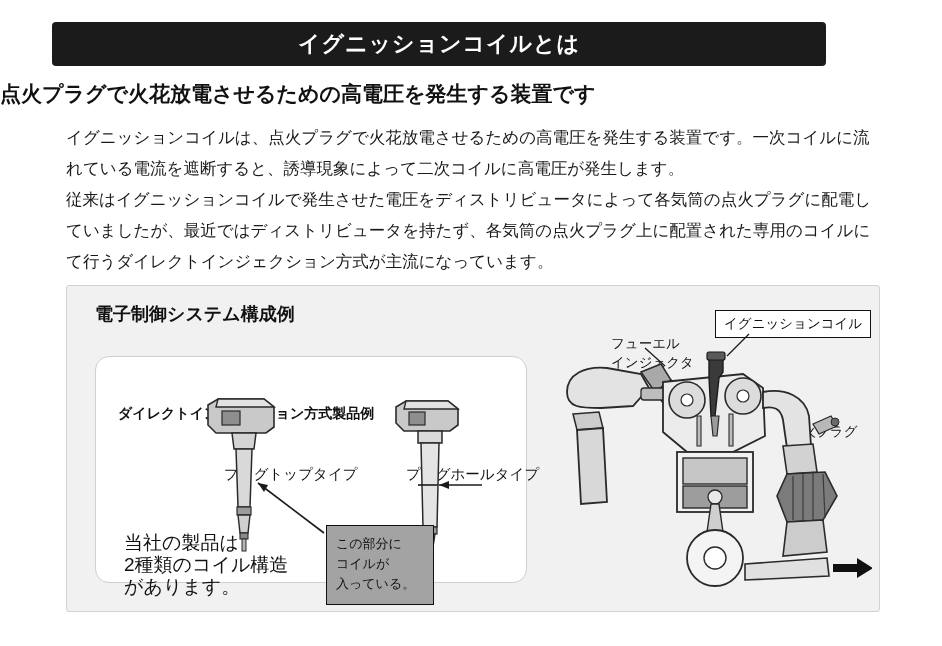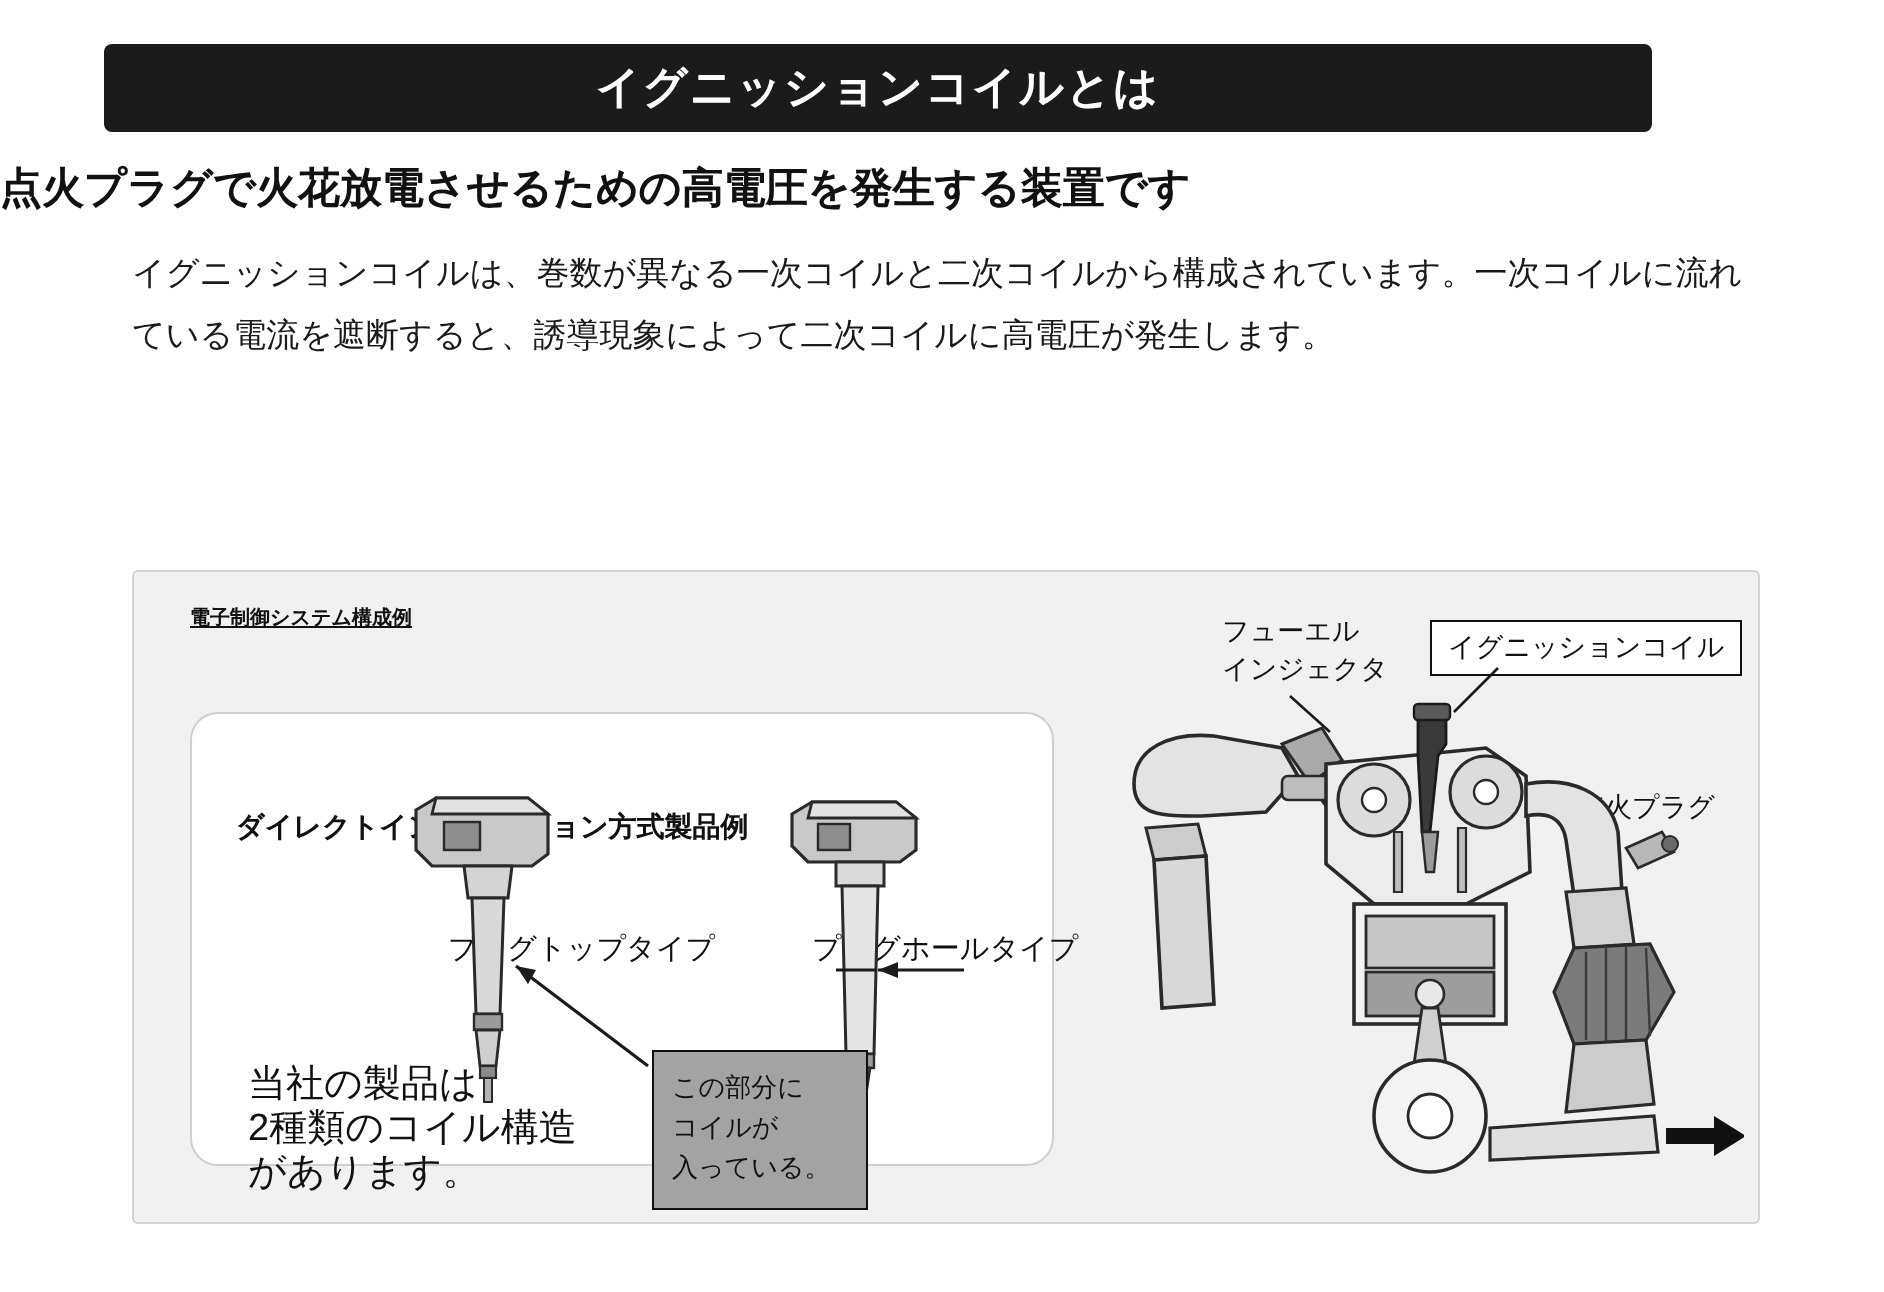--- a/index.html
+++ b/index.html
@@ -68,24 +68,23 @@
     width: 812px;
     height: 325px;
     background: #f1f1f1;
     border: 1px solid #d2d2d2;
     border-radius: 3px;
   }
   .figure-caption {
     position: absolute;
     left: 28px;
     top: 16px;
-    font-size: 10px;
+    font-size: 18px;
     font-weight: bold;
     color: #111;
-    text-decoration: underline;
   }
 
   
   .inner-panel {
     position: absolute;
     left: 28px;
     top: 70px;
     width: 430px;
     height: 225px;
     background: #ffffff;
@@ -143,20 +142,21 @@
     width: 335px;
     height: 310px;
   }
 
   .eng-label {
     position: absolute;
     font-size: 13.5px;
     line-height: 19px;
     color: #111;
     white-space: nowrap;
+    margin-top: 28px;
   }
   .label-injector { left: 74px; top: 10px; }
   .label-spark { left: 252px; top: 98px; }
 
   .label-coil-box {
     position: absolute;
     left: 178px;
     top: 14px;
     border: 1.5px solid #111;
     background: #ffffff;
@@ -172,21 +172,22 @@
 </head>
 <body>
 
 <div class="title-bar">
   <span class="title-text">イグニッションコイルとは</span>
 </div>
 
 <div class="subtitle">点火プラグで火花放電させるための高電圧を発生する装置です</div>
 
 <div class="body-text">
-  <p>イグニッションコイルは、巻数が異なる一次コイルと二次コイルから構成されています。一次コイルに流れている電流を遮断すると、誘導現象によって二次コイルに高電圧が発生します。</p>
+  <p>イグニッションコイルは、点火プラグで火花放電させるための高電圧を発生する装置です。一次コイルに流れている電流を遮断すると、誘導現象によって二次コイルに高電圧が発生します。</p>
+  <p>従来はイグニッションコイルで発生させた電圧をディストリビュータによって各気筒の点火プラグに配電していましたが、最近ではディストリビュータを持たず、各気筒の点火プラグ上に配置された専用のコイルにて行うダイレクトインジェクション方式が主流になっています。</p>
 </div>
 
 <div class="figure-panel">
 
   <div class="figure-caption">電子制御システム構成例</div>
 
   <div class="inner-panel">
 
     <div class="inner-caption">ダイレクトインジェクション方式製品例</div>
 

